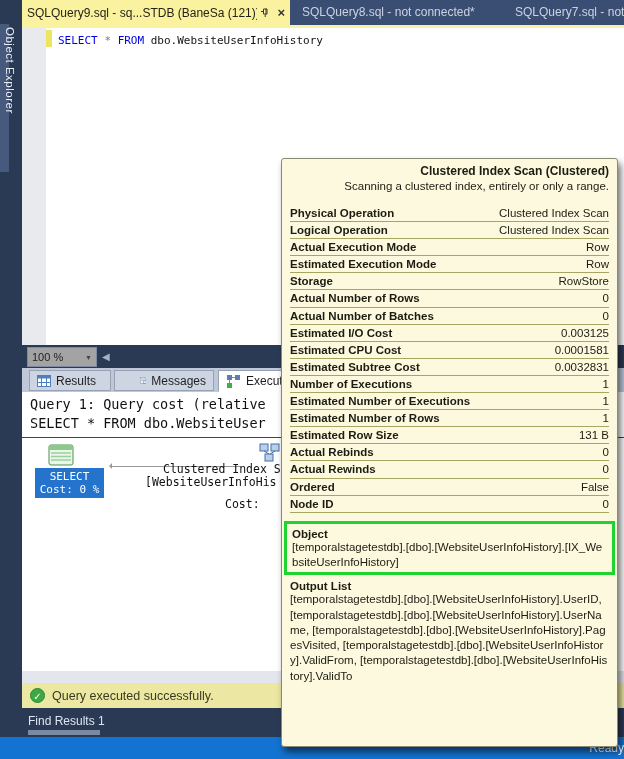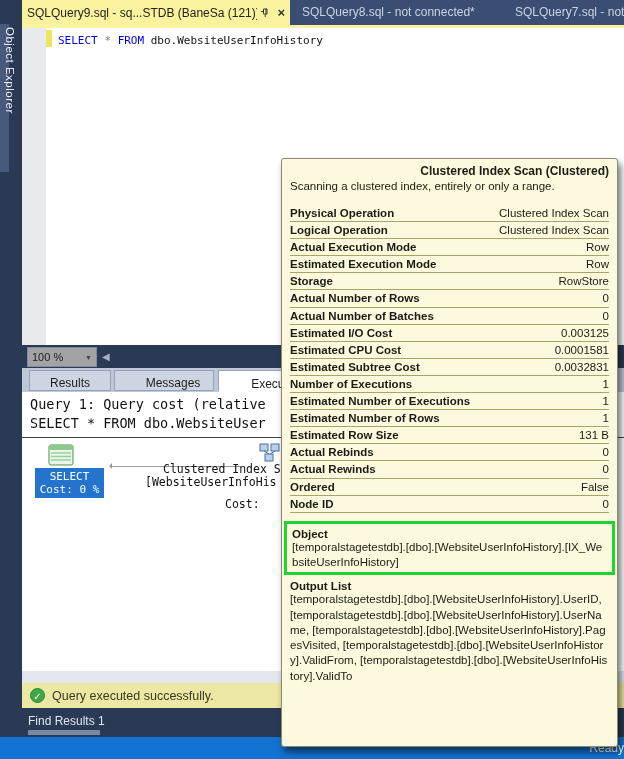--- a/index.html
+++ b/index.html
@@ -32,21 +32,21 @@
   
   .zoomrow{position:absolute;left:22px;top:345px;right:0;height:23px;background:#2B3A54;}
   .zoombox{position:absolute;left:5px;top:2px;width:60px;height:18px;background:#a3a3a3;border:1px solid #7E8AA2;
            font-size:11px;color:#222;display:flex;align-items:center;justify-content:space-between;padding:0 4px;}
   .dropdown-glyph{font-size:7px;color:#444;}
   .scroll-left{position:absolute;left:80px;top:6px;font-size:10px;color:#A6B0C4;}
 
   
   .rtabs{position:absolute;left:22px;top:368px;right:0;height:24px;background:#BFC8D8;}
   .rtab{position:absolute;top:2px;height:21px;background:#CDD5E2;border:1px solid #98A2B5;
-        display:flex;align-items:center;font-size:12px;color:#1E1E1E;padding:0 7px;gap:5px;box-sizing:border-box;flex-direction:column;}
+        display:flex;align-items:center;font-size:12px;color:#1E1E1E;padding:0 7px;gap:5px;box-sizing:border-box;}
   .rtab.active{background:#fff;border-bottom-color:#fff;height:22px;}
 
   
   .planpane{position:absolute;left:22px;top:392px;right:0;height:279px;background:#fff;
             font-family:"DejaVu Sans Mono",monospace;color:#111;}
   .plan-h1{position:absolute;left:8px;top:4px;font-size:13.5px;white-space:pre;}
   .plan-h2{position:absolute;left:8px;top:23px;font-size:13.5px;white-space:pre;}
   .plan-divider{position:absolute;left:0;top:45px;right:0;height:1px;background:#444;}
   .selnode-icon{position:absolute;left:26px;top:52px;}
   .selnode{position:absolute;left:13px;top:76px;width:69px;background:#2474CE;color:#fff;
@@ -72,21 +72,21 @@
   .fr-label{position:absolute;left:28px;top:6px;color:#DFE5F0;font-size:12px;}
   .fr-thumb{position:absolute;left:28px;top:22px;width:72px;height:5px;background:#7C89A3;}
   .statusbar{position:absolute;left:0;top:737px;right:0;height:22px;background:#1373D2;
              color:#fff;font-size:12px;line-height:22px;padding-left:8px;box-sizing:border-box;text-align:right;}
 
   
   .tooltip{position:absolute;left:281px;top:158px;width:337px;height:589px;background:#FCF9DE;
            border:1px solid #8A8A74;border-radius:3px;box-shadow:3px 5px 7px rgba(0,0,0,.55);
            padding:5px 8px;box-sizing:border-box;color:#1C1C12;font-size:11.5px;z-index:20;overflow:hidden;}
   .tt-title{font-weight:bold;text-align:right;font-size:12px;margin-bottom:2px;}
-  .tt-desc{margin-bottom:13px;}
+  .tt-desc{margin-bottom:13px;text-align:right;}
   .tt-row{display:flex;justify-content:space-between;border-bottom:1px solid #A6A662;
           padding:1px 0;line-height:14.1px;}
   .tt-row .lbl{font-weight:bold;}
   .tt-object{border:3px solid #1ED42F;margin:8px -6px 0 -6px;padding:2px 5px;}
   .tt-sec-h{font-weight:bold;margin-top:2px;}
   .tt-sec-text{word-break:break-all;line-height:15.3px;}
 </style>
 </head>
 <body>
 

